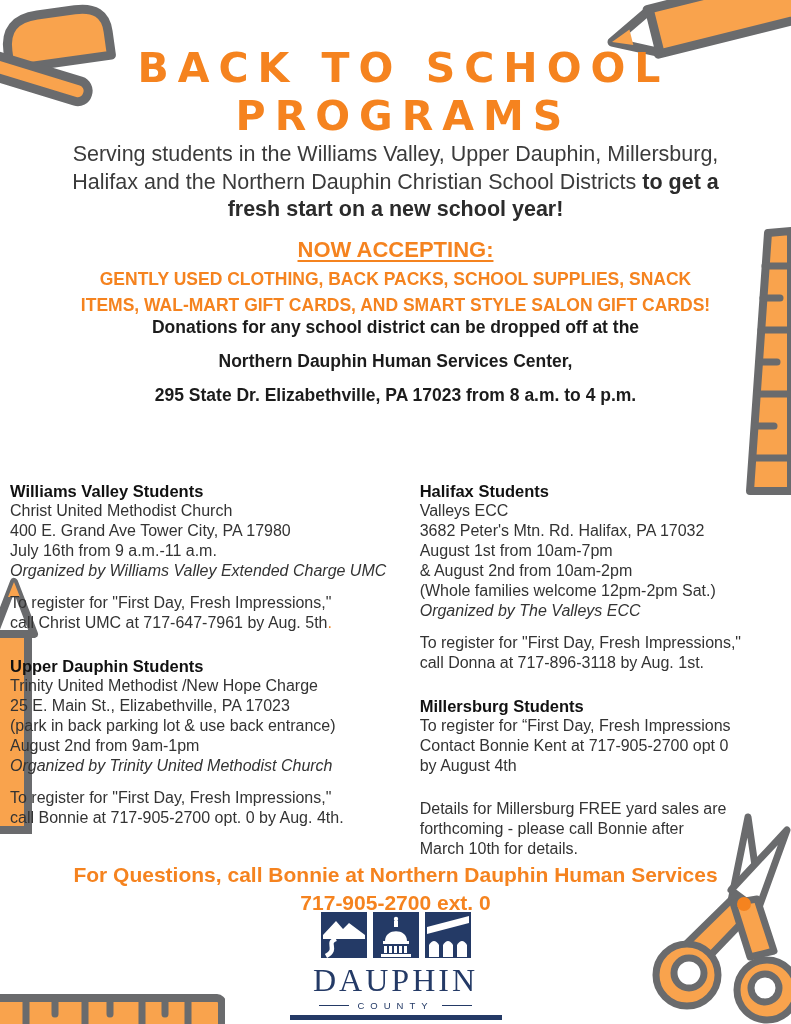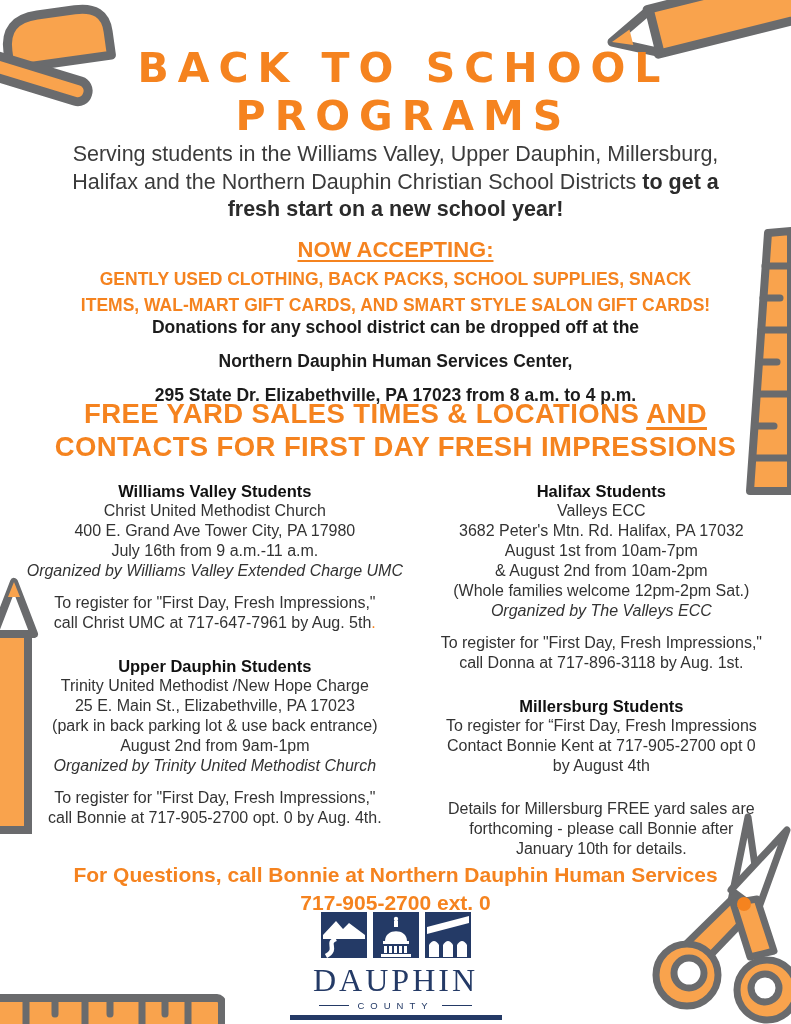--- a/index.html
+++ b/index.html
@@ -16,21 +16,21 @@
   .accepting{top:237px;color:#F5831F;font-weight:bold;font-size:17.5px;line-height:26px;}
   .accepting .head{text-decoration:underline;text-decoration-thickness:2px;text-underline-offset:3px;
                    margin-bottom:3px;font-size:22px;}
   
   .dropoff{top:310px;color:#1c1c1c;font-weight:bold;font-size:17.5px;line-height:34px;}
   
   .yard{top:397px;color:#F5831F;font-weight:bold;font-size:27.5px;line-height:33px;letter-spacing:.4px;}
   .yard .u{text-decoration:underline;text-decoration-thickness:3px;text-underline-offset:4px;}
   
   .cols{position:absolute;top:481px;left:10px;width:773px;display:flex;}
-  .col{text-align:center;font-size:16px;line-height:20px;color:#333;}
+  .col{text-align:left;font-size:16px;line-height:20px;color:#333;}
   .col.left{width:53%;}
   .col.right{width:47%;}
   .sec-title{font-weight:bold;color:#111;font-size:16.5px;}
   .it{font-style:italic;}
   .gap-s{height:12px;}
   .gap-m{height:23px;}
   .orange{color:#F5831F;}
   
   .footer{top:861px;color:#F5831F;font-weight:bold;font-size:21px;line-height:28px;}
   
@@ -129,24 +129,20 @@
     <div>GENTLY USED CLOTHING, BACK PACKS, SCHOOL SUPPLIES, SNACK</div>
     <div>ITEMS, WAL-MART GIFT CARDS, AND SMART STYLE SALON GIFT CARDS!</div>
   </div>
 
   <div class="abs dropoff">
     <div>Donations for any school district can be dropped off at the</div>
     <div>Northern Dauphin Human Services Center,</div>
     <div>295 State Dr. Elizabethville, PA 17023 from 8 a.m. to 4 p.m.</div>
   </div>
 
-  <div class="abs yard">
-    <div><span>FREE YARD SALES TIMES &amp; LOCATIONS </span><span class="u">AND</span></div>
-    <div>CONTACTS FOR FIRST DAY FRESH IMPRESSIONS</div>
-  </div>
 
   <div class="cols">
 
     <div class="col left">
       <div>
         <div class="sec-title">Williams Valley Students</div>
         <div>Christ United Methodist Church</div>
         <div>400 E. Grand Ave Tower City, PA 17980</div>
         <div>July 16th from 9 a.m.-11 a.m.</div>
         <div class="it">Organized by Williams Valley Extended Charge UMC</div>
@@ -183,21 +179,21 @@
       </div>
       <div class="gap-m"></div>
       <div>
         <div class="sec-title">Millersburg Students</div>
         <div>To register for “First Day, Fresh Impressions</div>
         <div>Contact Bonnie Kent at 717-905-2700 opt 0</div>
         <div>by August 4th</div>
         <div class="gap-m"></div>
         <div>Details for Millersburg FREE yard sales are</div>
         <div>forthcoming - please call Bonnie after</div>
-        <div>January 10th for details.</div>
+        <div>March 10th for details.</div>
       </div>
     </div>
   </div>
 
   <div class="abs footer">
     <div>For Questions, call Bonnie at Northern Dauphin Human Services</div>
     <div>717-905-2700 ext. 0</div>
   </div>
 
   <div class="abs logo">

